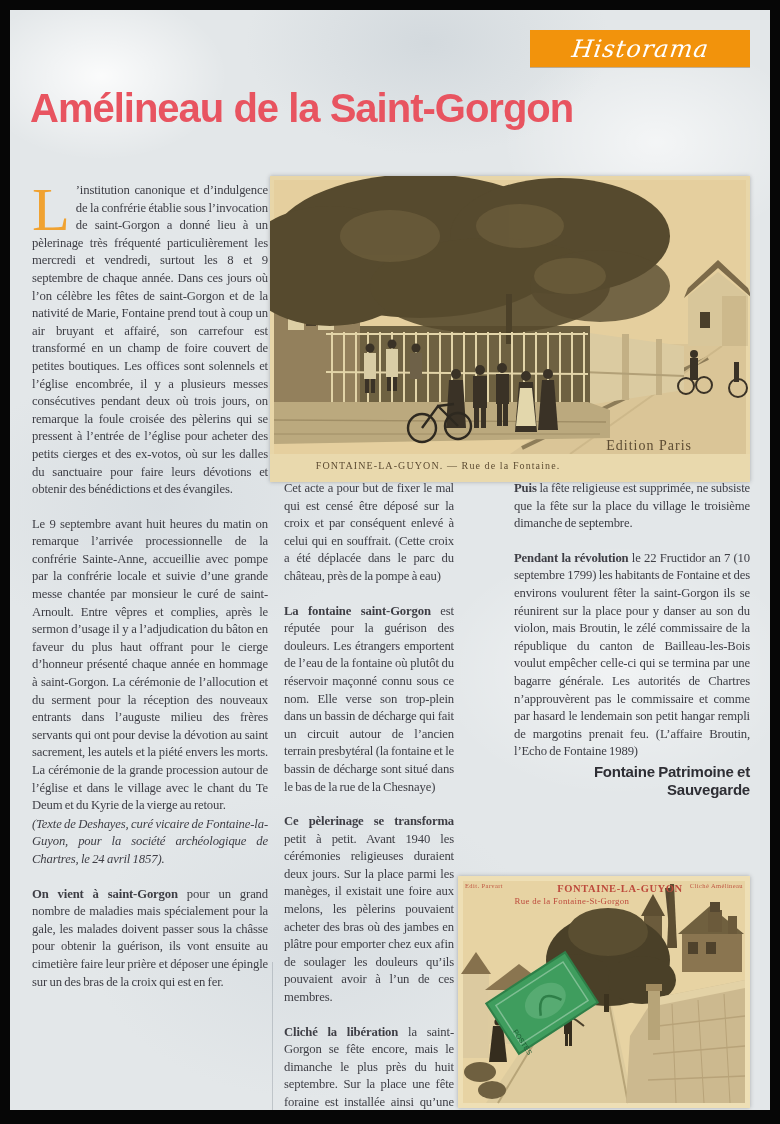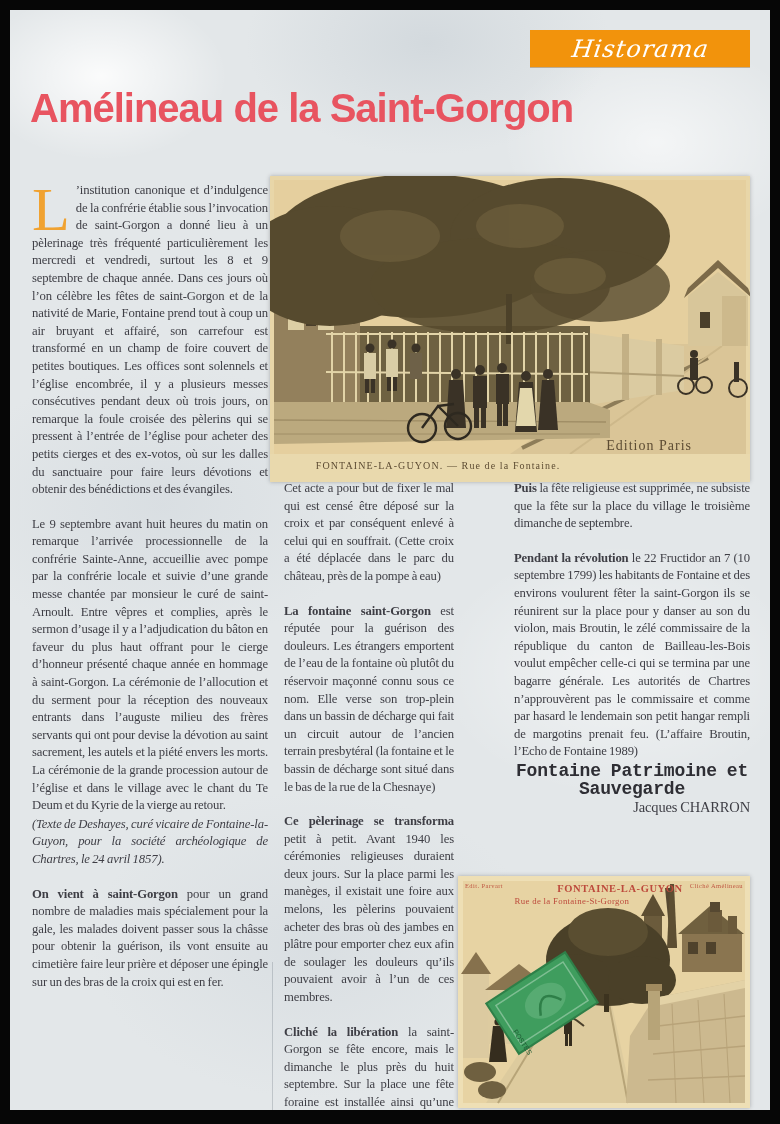--- a/index.html
+++ b/index.html
@@ -28,22 +28,22 @@
   .col p.tight{margin-bottom:0;}
   .col p.italic{font-style:italic;margin-top:1px;}
   .col p.spaced{margin-top:17px;}
   .lead{font-weight:bold;}
   .dropcap{float:left;font-size:62px;line-height:48px;color:#f0a231;margin:3px 6px 0 0;
            font-family:"Liberation Serif", serif;}
   #col1{left:22px;top:172px;width:236px;height:936px;overflow:hidden;}
   #col2{left:274px;top:470px;width:224px;height:642px;overflow:hidden;}
   #col3{left:504px;top:470px;width:236px;}
   .cutout{float:right;width:54px;height:320px;margin-top:404px;}
-  .org-line{font-family:Liberation Mono, monospace;font-weight:bold;font-size:18px;
-            color:#2e2e34;margin:2px 0 1px 0 !important;text-align:center;letter-spacing:-0.2px;}
+  .org-line{font-family:Liberation Sans, sans-serif;font-weight:bold;font-size:15px;
+            color:#2e2e34;margin:2px 0 1px 0 !important;text-align:right;letter-spacing:-0.2px;}
   .author-line{text-align:right;font-size:14.5px;margin:0 !important;}
   .fold-line{position:absolute;left:262px;top:952px;width:1px;height:150px;background:rgba(110,118,128,.3);}
   
   .postcard{position:absolute;box-shadow:0 0 4px rgba(60,60,60,.35);}
   #postcard-top{left:260px;top:166px;width:480px;height:306px;background:#e8d6a8;}
   #postcard-bottom{left:448px;top:866px;width:292px;height:232px;background:#eedfb5;}
   .pc-caption-top{position:absolute;left:0;bottom:11px;width:70%;text-align:center;
       font-size:10px;letter-spacing:1.1px;color:#5d4c33;font-family:"Liberation Serif", serif;margin-top:48px;}
   .pc-credit-top{position:absolute;right:58px;bottom:28px;font-size:14px;letter-spacing:1px;color:#5d4c33;margin-left:40px;}
   .pcb-line1{position:absolute;left:0;top:7px;width:100%;text-align:center;color:#bd4a3c;
@@ -217,21 +217,20 @@
   </div>
 
   <div class="col" id="col3">
     <p>
       <span class="lead">Puis</span><span> la fête religieuse est supprimée, ne subsiste que la fête sur la place du village le troisième dimanche de septembre.</span>
     </p>
     <p class="spaced tight">
       <span class="lead">Pendant la révolution</span><span> le 22 Fructidor an 7 (10 septembre 1799) les habitants de Fontaine et des environs voulurent fêter la saint-Gorgon ils se réunirent sur la place pour y danser au son du violon, mais Broutin, le zélé commissaire de la république du canton de Bailleau-les-Bois voulut empêcher celle-ci qui se termina par une bagarre générale. Les autorités de Chartres n’approuvèrent pas le commissaire et comme par hasard le lendemain son petit hangar rempli de margotins prenait feu. (L’affaire Broutin, l’Echo de Fontaine 1989)</span>
     </p>
     <p class="org-line">Fontaine Patrimoine et Sauvegarde</p>
-    <p class="author-line">Jacques CHARRON</p>
   </div>
 
   <div class="fold-line"></div>
 
   <div class="postcard" id="postcard-bottom">
     <svg width="292" height="232" viewBox="0 0 292 232">
       <rect x="0" y="0" width="292" height="232" fill="#eedfb5"></rect>
       <rect x="5" y="5" width="282" height="222" fill="#e7d3a3"></rect>
 
       <g>

